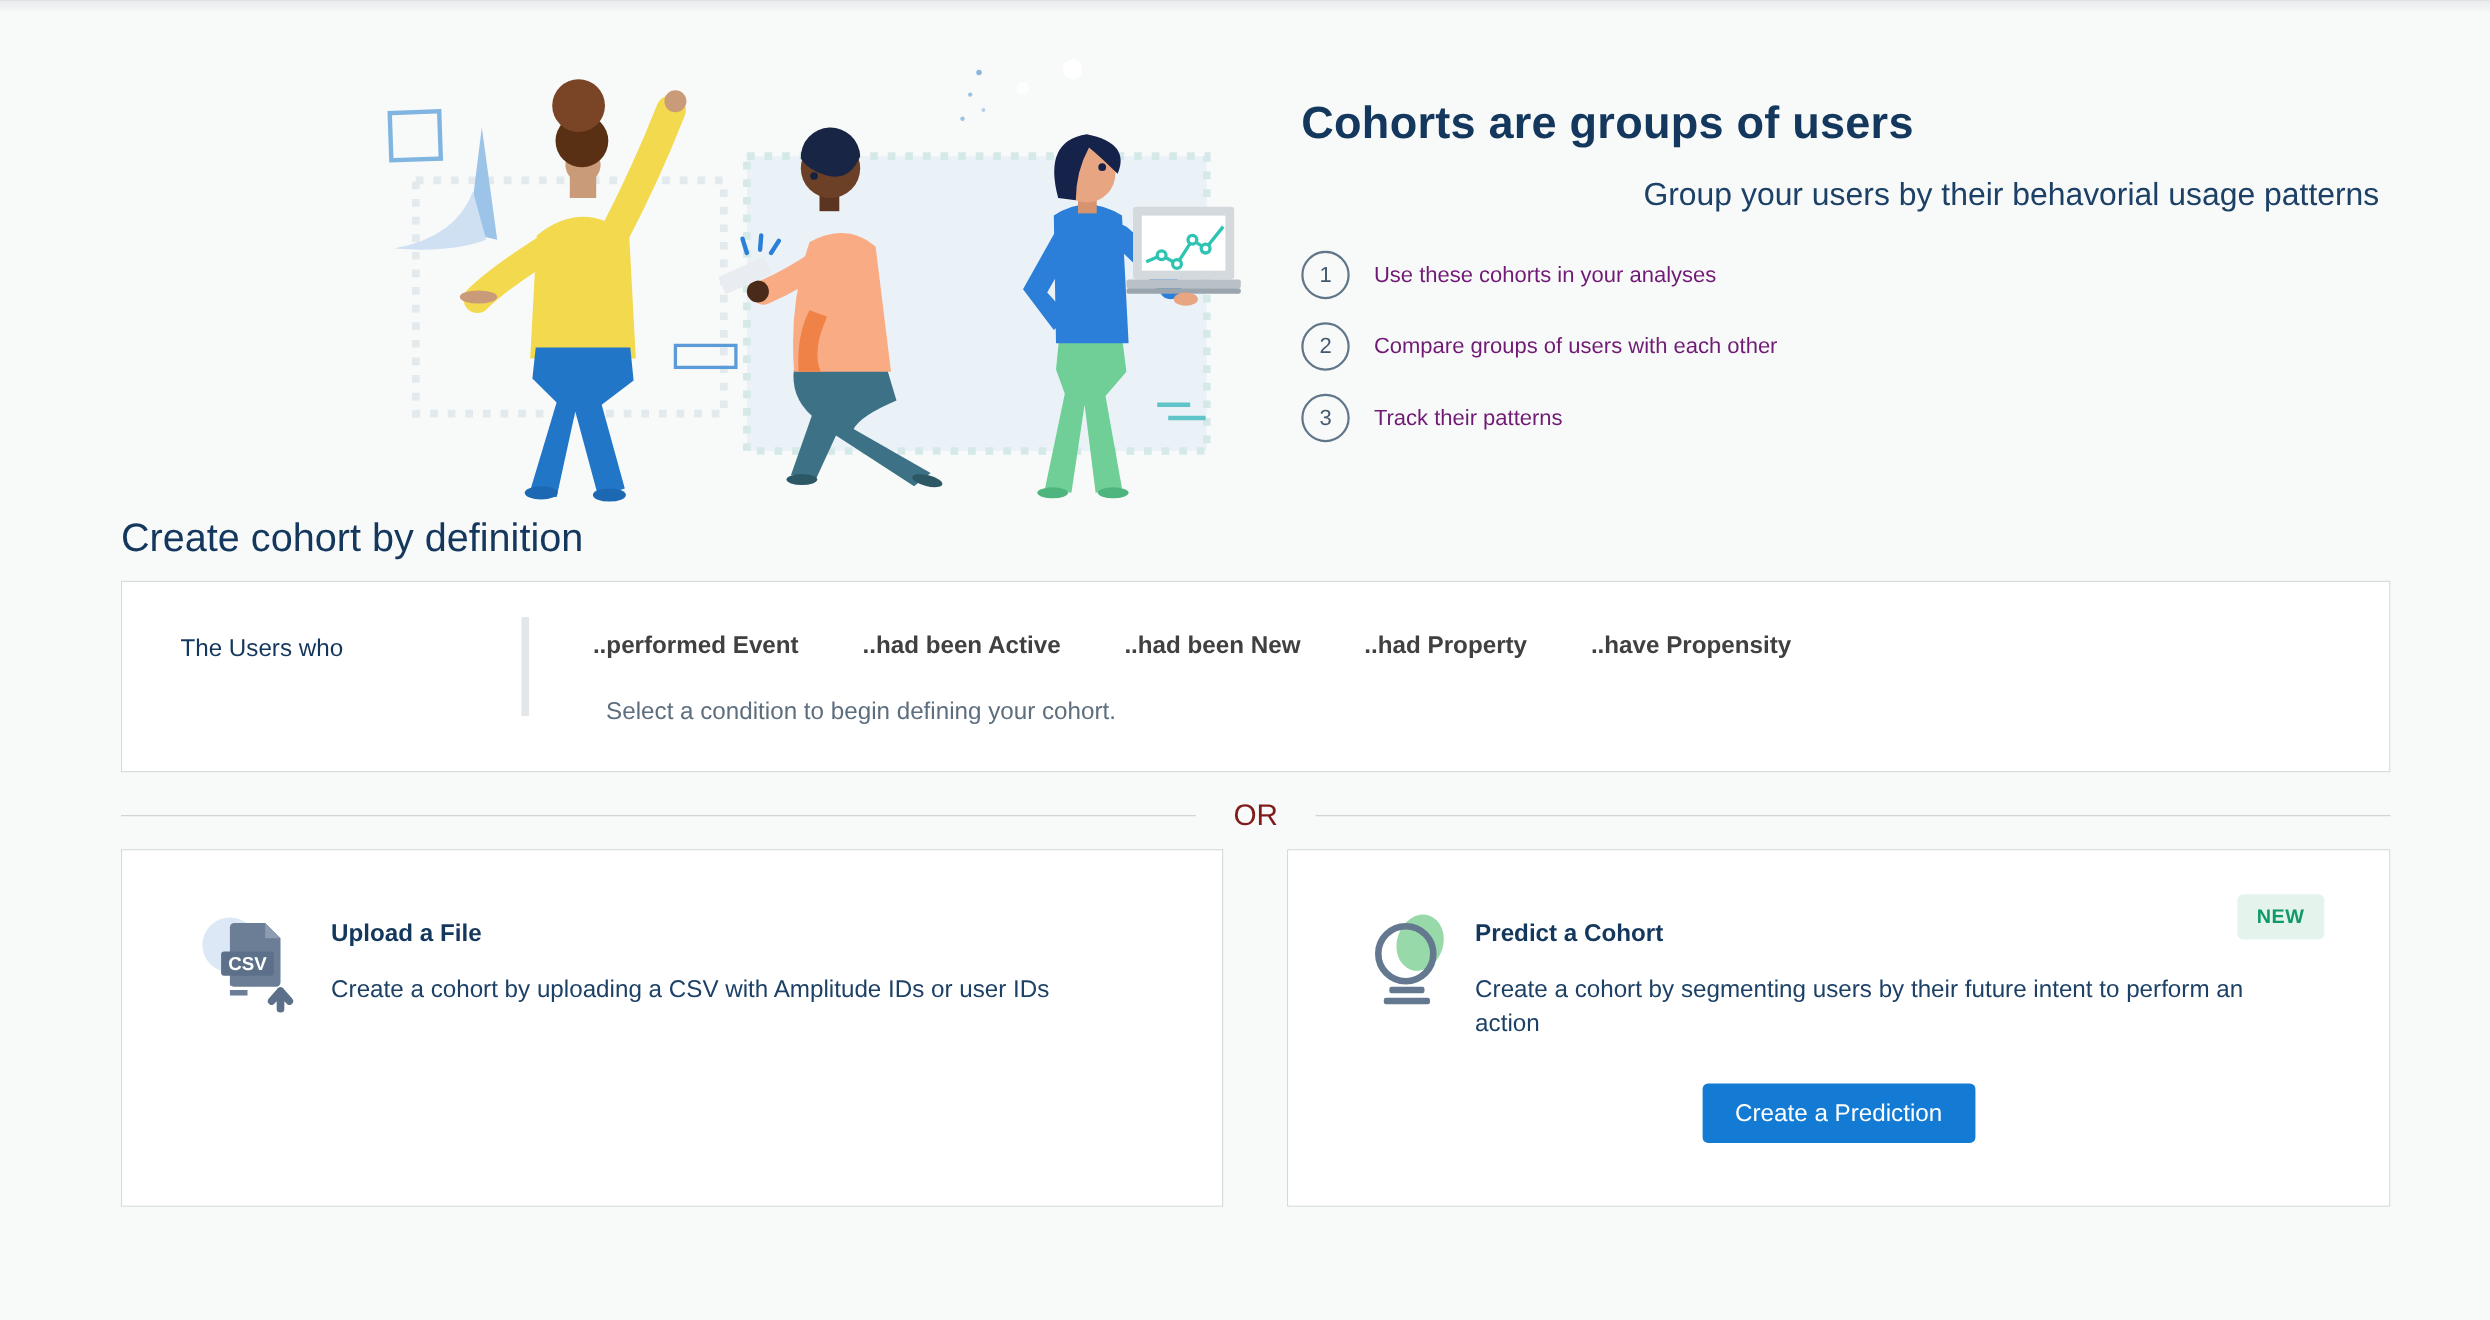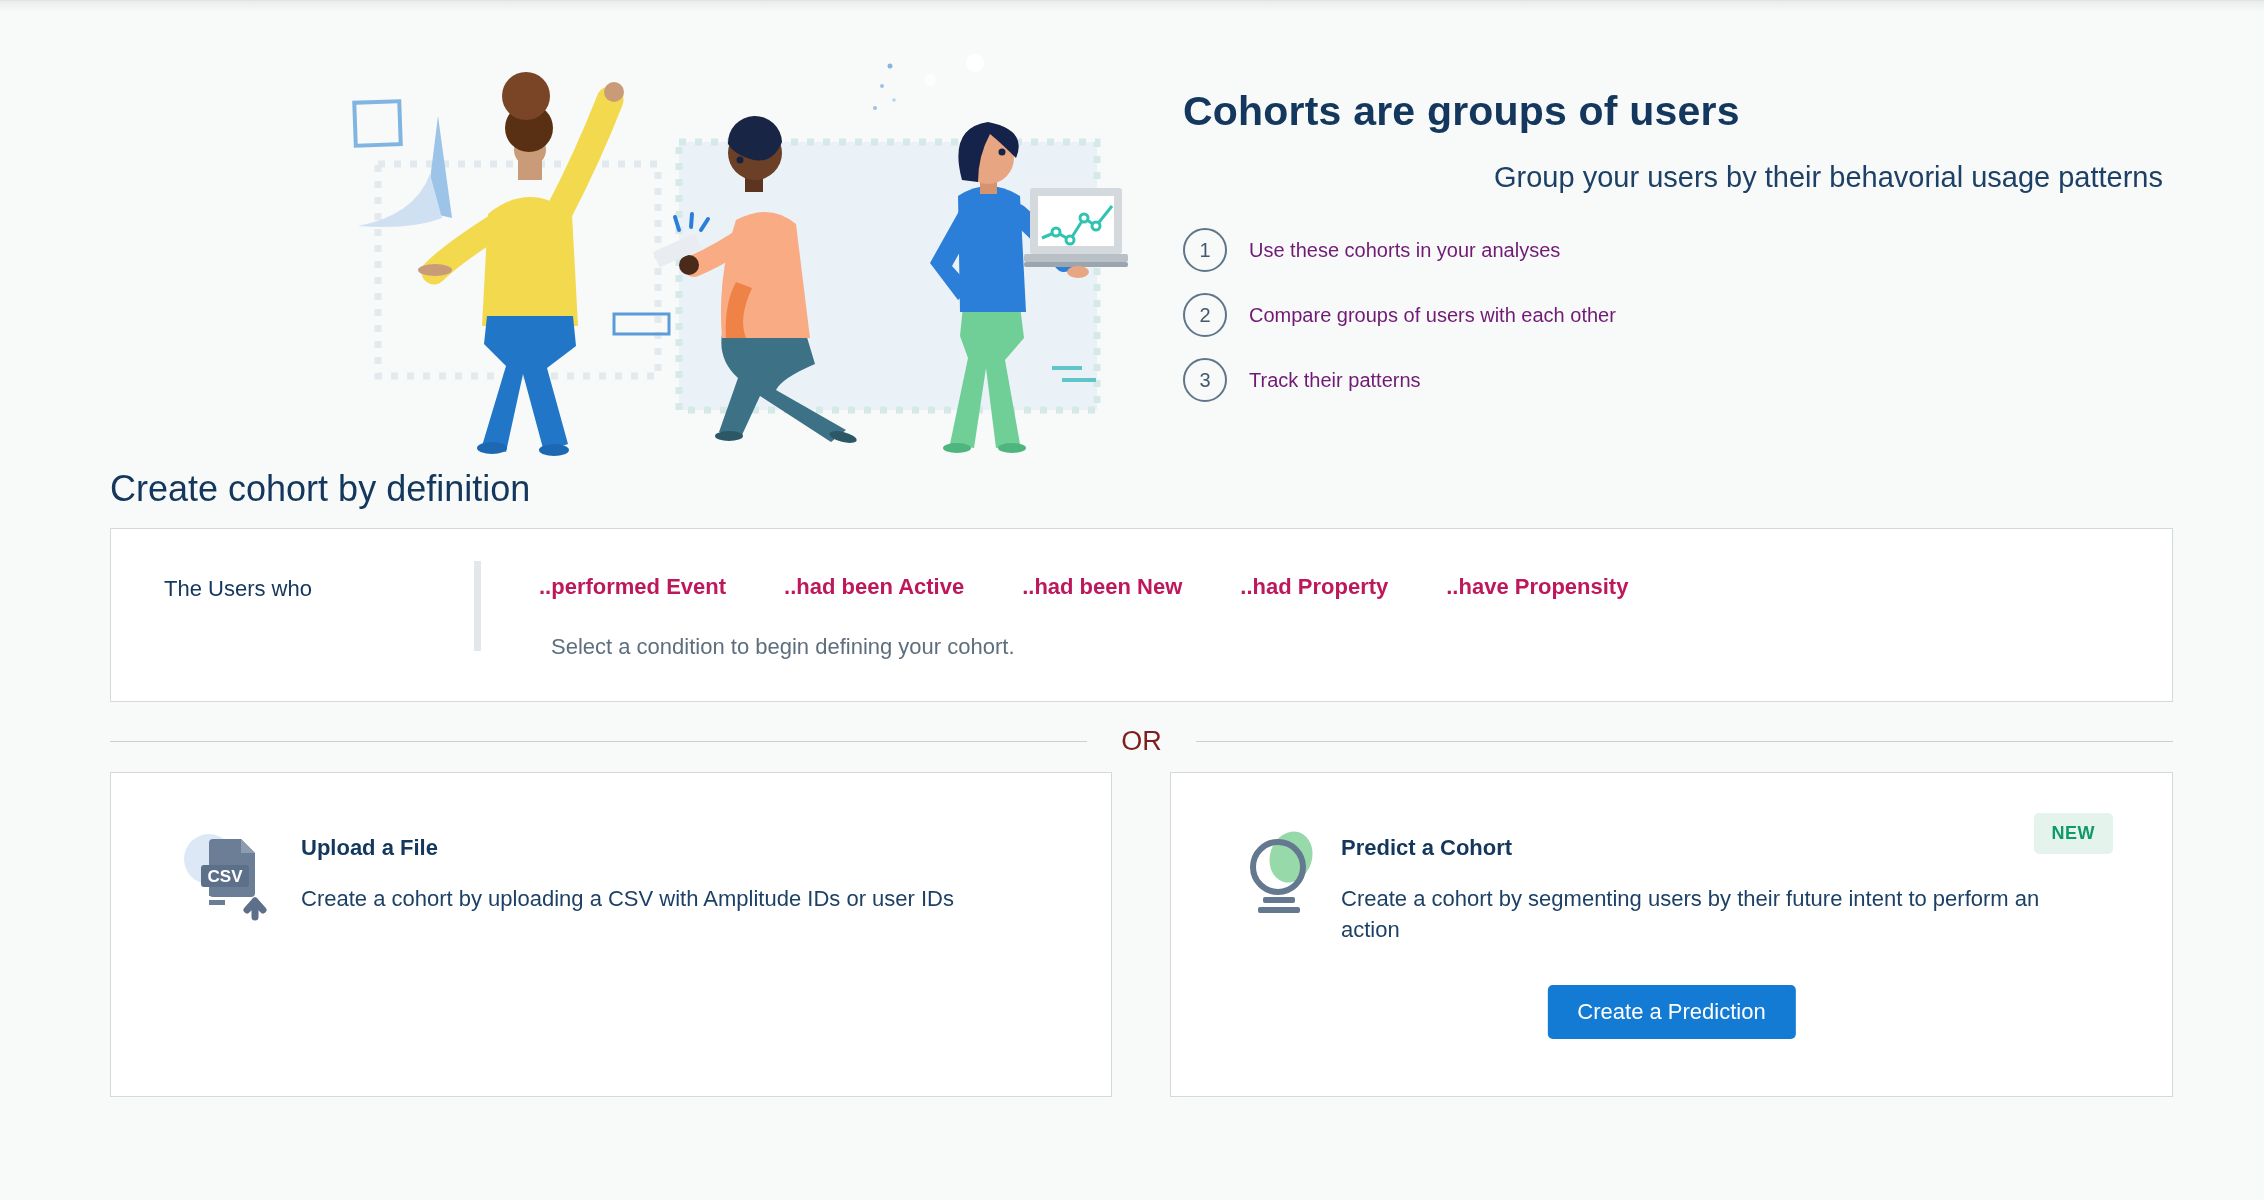--- a/index.html
+++ b/index.html
@@ -32,21 +32,21 @@
     position:absolute; left:110px; top:468px;
     font-size:36px; font-weight:400; color:#14375d;
   }
   .definition-box{
     position:absolute; left:110px; top:528px; width:2063px; height:174px;
     background:#ffffff; border:1px solid #d5d9dc;
   }
   .subject-label{ position:absolute; left:53px; top:47px; font-size:22px; font-weight:400; color:#14375d; }
   .v-divider{ position:absolute; left:363px; top:32px; width:7px; height:90px; background:#e3e7ea; }
   .conditions{ position:absolute; left:428px; top:45px; display:flex; gap:58px; }
-  .condition{ font-size:22px; font-weight:700; color:#be185d; cursor:pointer; white-space:nowrap; background:none; border:none; font-family:inherit; }
+  .condition{ font-size:22px; font-weight:700; color:#404040; cursor:pointer; white-space:nowrap; background:none; border:none; font-family:inherit; }
   .hint{ position:absolute; left:440px; top:105px; font-size:22px; color:#5d6e7e; }
   
   .or-row{
     position:absolute; left:110px; top:714px; width:2063px; height:54px;
     display:flex; align-items:center;
   }
   .or-line{ flex:1; height:1px; background:#c9d0d4; }
   .or-label{ padding:0 34px; font-size:27px; color:#7f1d1d; }
   
   .card{

